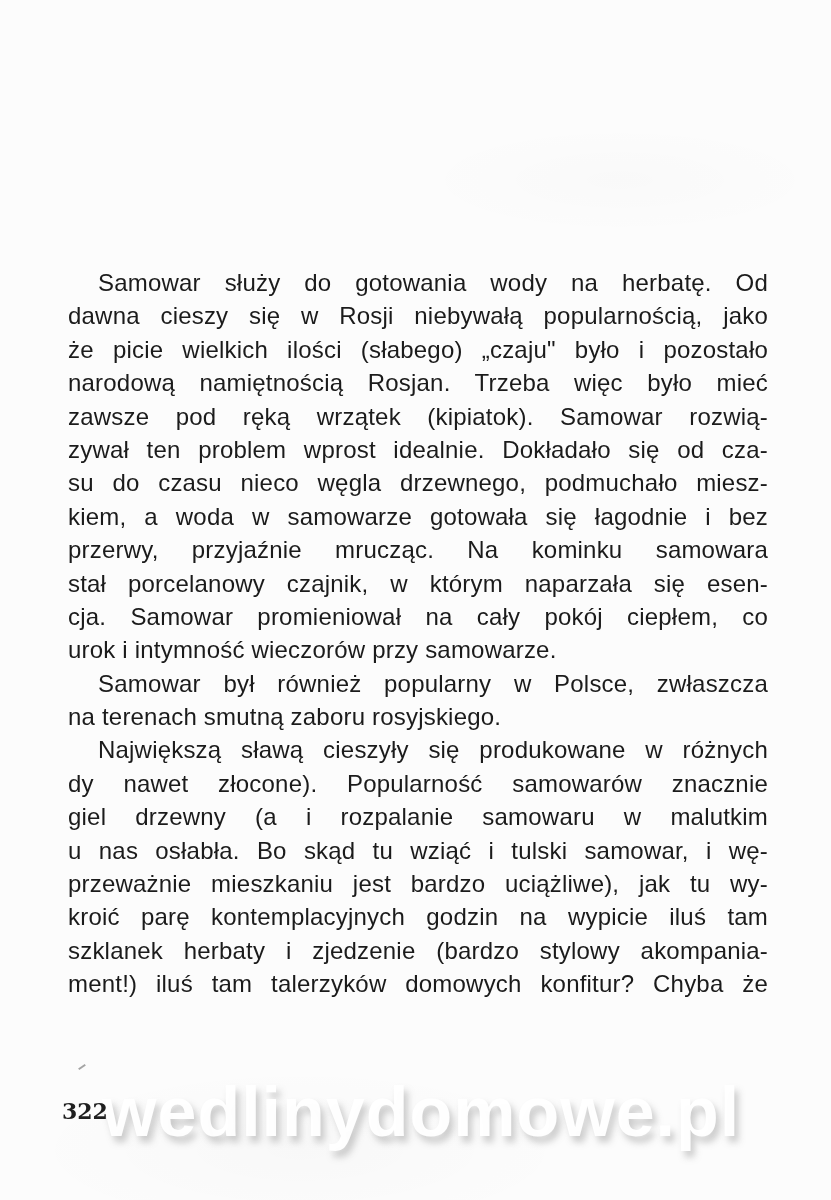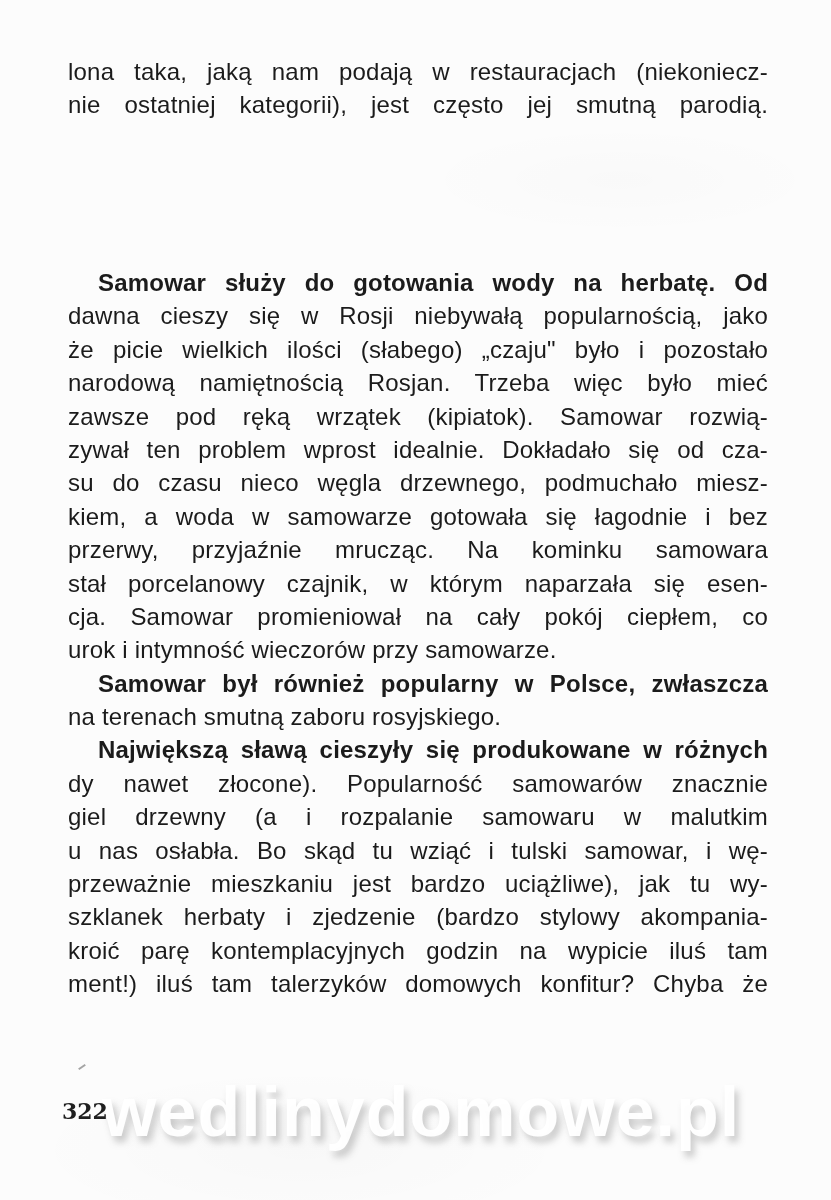--- a/index.html
+++ b/index.html
@@ -31,21 +31,21 @@
     line-height: 33.4px;
     overflow: hidden;
     white-space: nowrap;
     text-align: justify;
     text-align-last: justify;
   }
   
   .line { white-space: normal; }
   .line.last { text-align-last: left; }
   .para[data-justify-last="true"] .line.last { text-align-last: justify; }
-  .para[data-indent="true"] .line.first { text-indent: 30px; font-weight: bold; }
+  .para[data-indent="true"] .line.first { text-indent: 30px; }
 
   .intro { top: 55px; }
 
   .heading {
     position: absolute;
     left: 68px;
     top: 194px;
     margin: 0;
     font-size: 26px;
     font-weight: 400;
@@ -90,24 +90,20 @@
     height: 2px;
     background: rgba(0,0,0,0.35);
     transform: rotate(-35deg);
   }
 </style>
 </head>
 <body>
 
 <div class="page">
 
-  <div class="textblock intro para" data-justify-last="true" data-indent="false">
-      <div class="line first">lona taka, jaką nam podają w restauracjach (niekoniecz-</div>
-      <div class="line last">nie ostatniej kategorii), jest często jej smutną parodią.</div>
-    </div>
 
 
   <div class="textblock body-block">
     <div class="para" data-justify-last="false" data-indent="true">
         <div class="line first">Samowar służy do gotowania wody na herbatę. Od</div>
         <div class="line">dawna cieszy się w Rosji niebywałą popularnością, jako</div>
         <div class="line">że picie wielkich ilości (słabego) „czaju" było i pozostało</div>
         <div class="line">narodową namiętnością Rosjan. Trzeba więc było mieć</div>
         <div class="line">zawsze pod ręką wrzątek (kipiatok). Samowar rozwią-</div>
         <div class="line">zywał ten problem wprost idealnie. Dokładało się od cza-</div>
@@ -121,22 +117,22 @@
     <div class="para" data-justify-last="false" data-indent="true">
         <div class="line first">Samowar był również popularny w Polsce, zwłaszcza</div>
         <div class="line last">na terenach smutną zaboru rosyjskiego.</div>
       </div>
     <div class="para" data-justify-last="true" data-indent="true">
         <div class="line first">Największą sławą cieszyły się produkowane w różnych</div>
         <div class="line">dy nawet złocone). Popularność samowarów znacznie</div>
         <div class="line">giel drzewny (a i rozpalanie samowaru w malutkim</div>
         <div class="line">u nas osłabła. Bo skąd tu wziąć i tulski samowar, i wę-</div>
         <div class="line">przeważnie mieszkaniu jest bardzo uciążliwe), jak tu wy-</div>
+        <div class="line">kroić parę kontemplacyjnych godzin na wypicie iluś tam</div>
         <div class="line">szklanek herbaty i zjedzenie (bardzo stylowy akompania-</div>
-        <div class="line">kroić parę kontemplacyjnych godzin na wypicie iluś tam</div>
         <div class="line last">ment!) iluś tam talerzyków domowych konfitur? Chyba że</div>
       </div>
   </div>
 
   <span class="page-number">322</span>
 
   <div class="watermark">wedlinydomowe.pl</div>
 
   <div class="scan-tick"></div>
 

